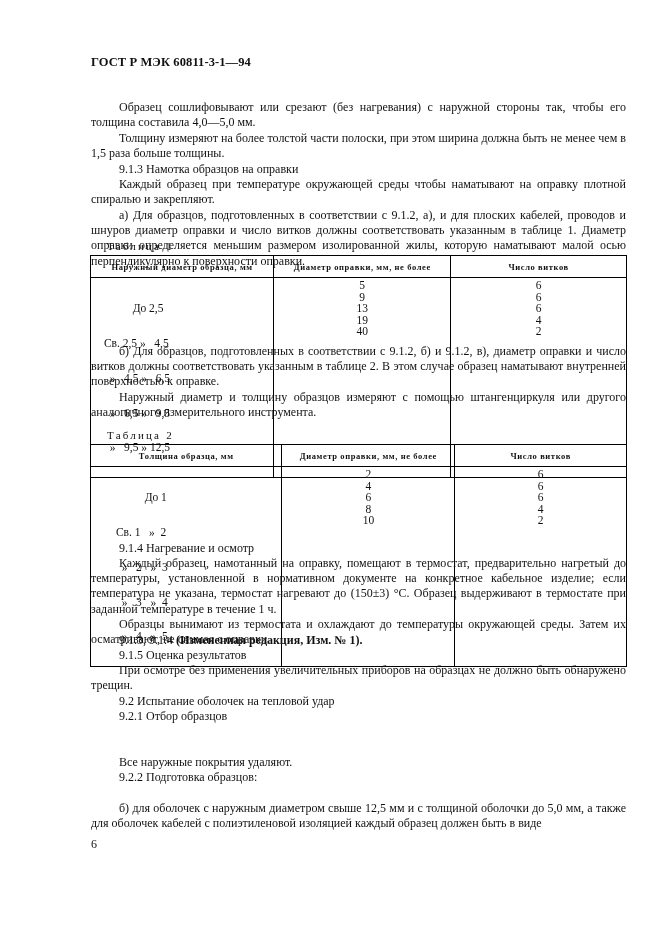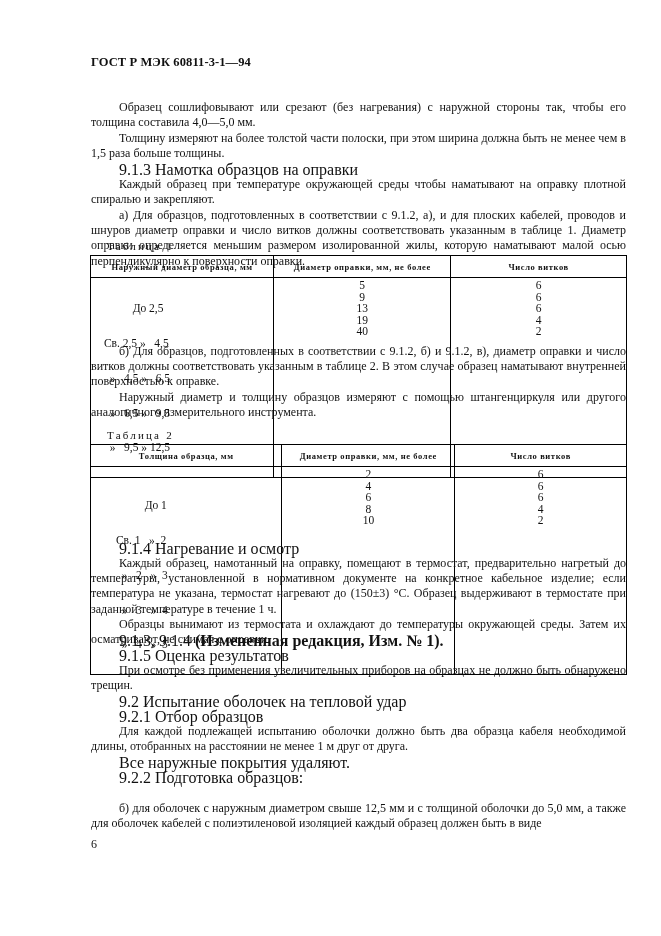--- a/index.html
+++ b/index.html
@@ -2,21 +2,21 @@
 <html><head>
   <meta charset="utf-8">
   <style>
     html, body { margin:0; padding:0; background:#ffffff; }
     body { width:661px; height:936px; position:relative; overflow:hidden;
            font-family:"Liberation Serif","DejaVu Serif",serif; color:#111; }
     .page { position:absolute; left:12px; top:0; width:661px; height:936px; }
     .header { position:absolute; left:79px; top:55px; font-weight:bold; font-size:12.5px; letter-spacing:0.1px; }
     .p { position:absolute; left:79px; width:535px; font-size:12px; line-height:15.2px; text-align:justify; }
     .ind { text-indent:28px; }
-    .line { position:absolute; left:79px; width:535px; font-size:16px; line-height:15.2px; white-space:nowrap; }
+    .line { position:absolute; left:79px; width:535px; font-size:12px; line-height:15.2px; white-space:nowrap; }
     .caption { position:absolute; left:79px; font-size:11px; letter-spacing:2.2px;margin-left:16px; }
     table.t { position:absolute; left:78px; width:537px; border-collapse:collapse; font-size:11.5px; }
     table.t th { font-weight:bold; font-size:8.5px; letter-spacing:0.6px; height:21px; border:1.6px solid #000; padding:0; text-align:center; }
     table.t td { border-left:1.6px solid #000; border-right:1.6px solid #000; padding:0; vertical-align:top; line-height:11.6px; }
     table.t tbody { border-bottom:1.6px solid #000; }
     .col1 { width:176px; }
     .col2 { width:181px; }
     .col3 { width:180px; }
     .cell-rows div { height:11.6px; }
     .c { text-align:center; }
@@ -81,21 +81,21 @@
   <table class="t" style="top:444px">
     <thead>
       <tr>
         <th class="col1">Толщина образца, мм</th>
         <th class="col2">Диаметр оправки, мм, не более</th>
         <th class="col3">Число витков</th>
       </tr>
     </thead>
     <tbody>
       <tr>
-        <td class="col1 cell-rows" style="padding-top:10px;padding-left:22px;white-space:pre">
+        <td class="col1 cell-rows" style="padding-top:2px;padding-left:22px;white-space:pre">
           <div>           До 1</div>
           <div> Св. 1   »  2</div>
           <div>   »   2   »  3</div>
           <div>   »   3   »  4</div>
           <div>   »   4   »  5</div>
         </td>
         <td class="col2 cell-rows c" style="padding-top:2px">
           <div>2</div>
           <div>4</div>
           <div>6</div>
@@ -116,19 +116,18 @@
   <div class="line ind" style="top:541px">9.1.4  Нагревание и осмотр</div>
   <div class="p ind" style="top:556px">Каждый образец, намотанный на оправку, помещают в термостат, предварительно нагретый до температуры, установленной в нормативном документе на конкретное кабельное изделие; если температура не указана, термостат нагревают до (150±3)  °С. Образец выдерживают в термостате при заданной температуре в течение 1 ч.</div>
   <div class="p ind" style="top:617px">Образцы вынимают из термостата и охлаждают до температуры окружающей среды. Затем их осматривают, не снимая с оправки.</div>
   <div class="line ind" style="top:633px">
     <span>9.1.3, 9.1.4 </span><span class="bold">(Измененная редакция, Изм. № 1).</span>
   </div>
   <div class="line ind" style="top:648px">9.1.5  Оценка результатов</div>
   <div class="p ind" style="top:663px">При осмотре без применения увеличительных приборов на образцах не должно быть обнаружено трещин.</div>
   <div class="line ind" style="top:694px">9.2  Испытание оболочек на тепловой удар</div>
   <div class="line ind" style="top:709px">9.2.1  Отбор образцов</div>
-  <div class="p ind" style="top:724px">Для каждой подлежащей испытанию оболочки должно быть два образца кабеля необходимой длины, отобранных на расстоянии не менее 1 м друг от друга.</div>
   <div class="line ind" style="top:755px">Все наружные покрытия удаляют.</div>
   <div class="line ind" style="top:770px">9.2.2  Подготовка образцов:</div>
   <div class="p ind" style="top:801px">б)  для оболочек с наружным диаметром свыше 12,5 мм и с толщиной оболочки до 5,0 мм, а также для оболочек кабелей с полиэтиленовой изоляцией каждый образец должен быть в виде</div>
 
   <div class="pagenum">6</div>
 </div>
 
 </body></html>

